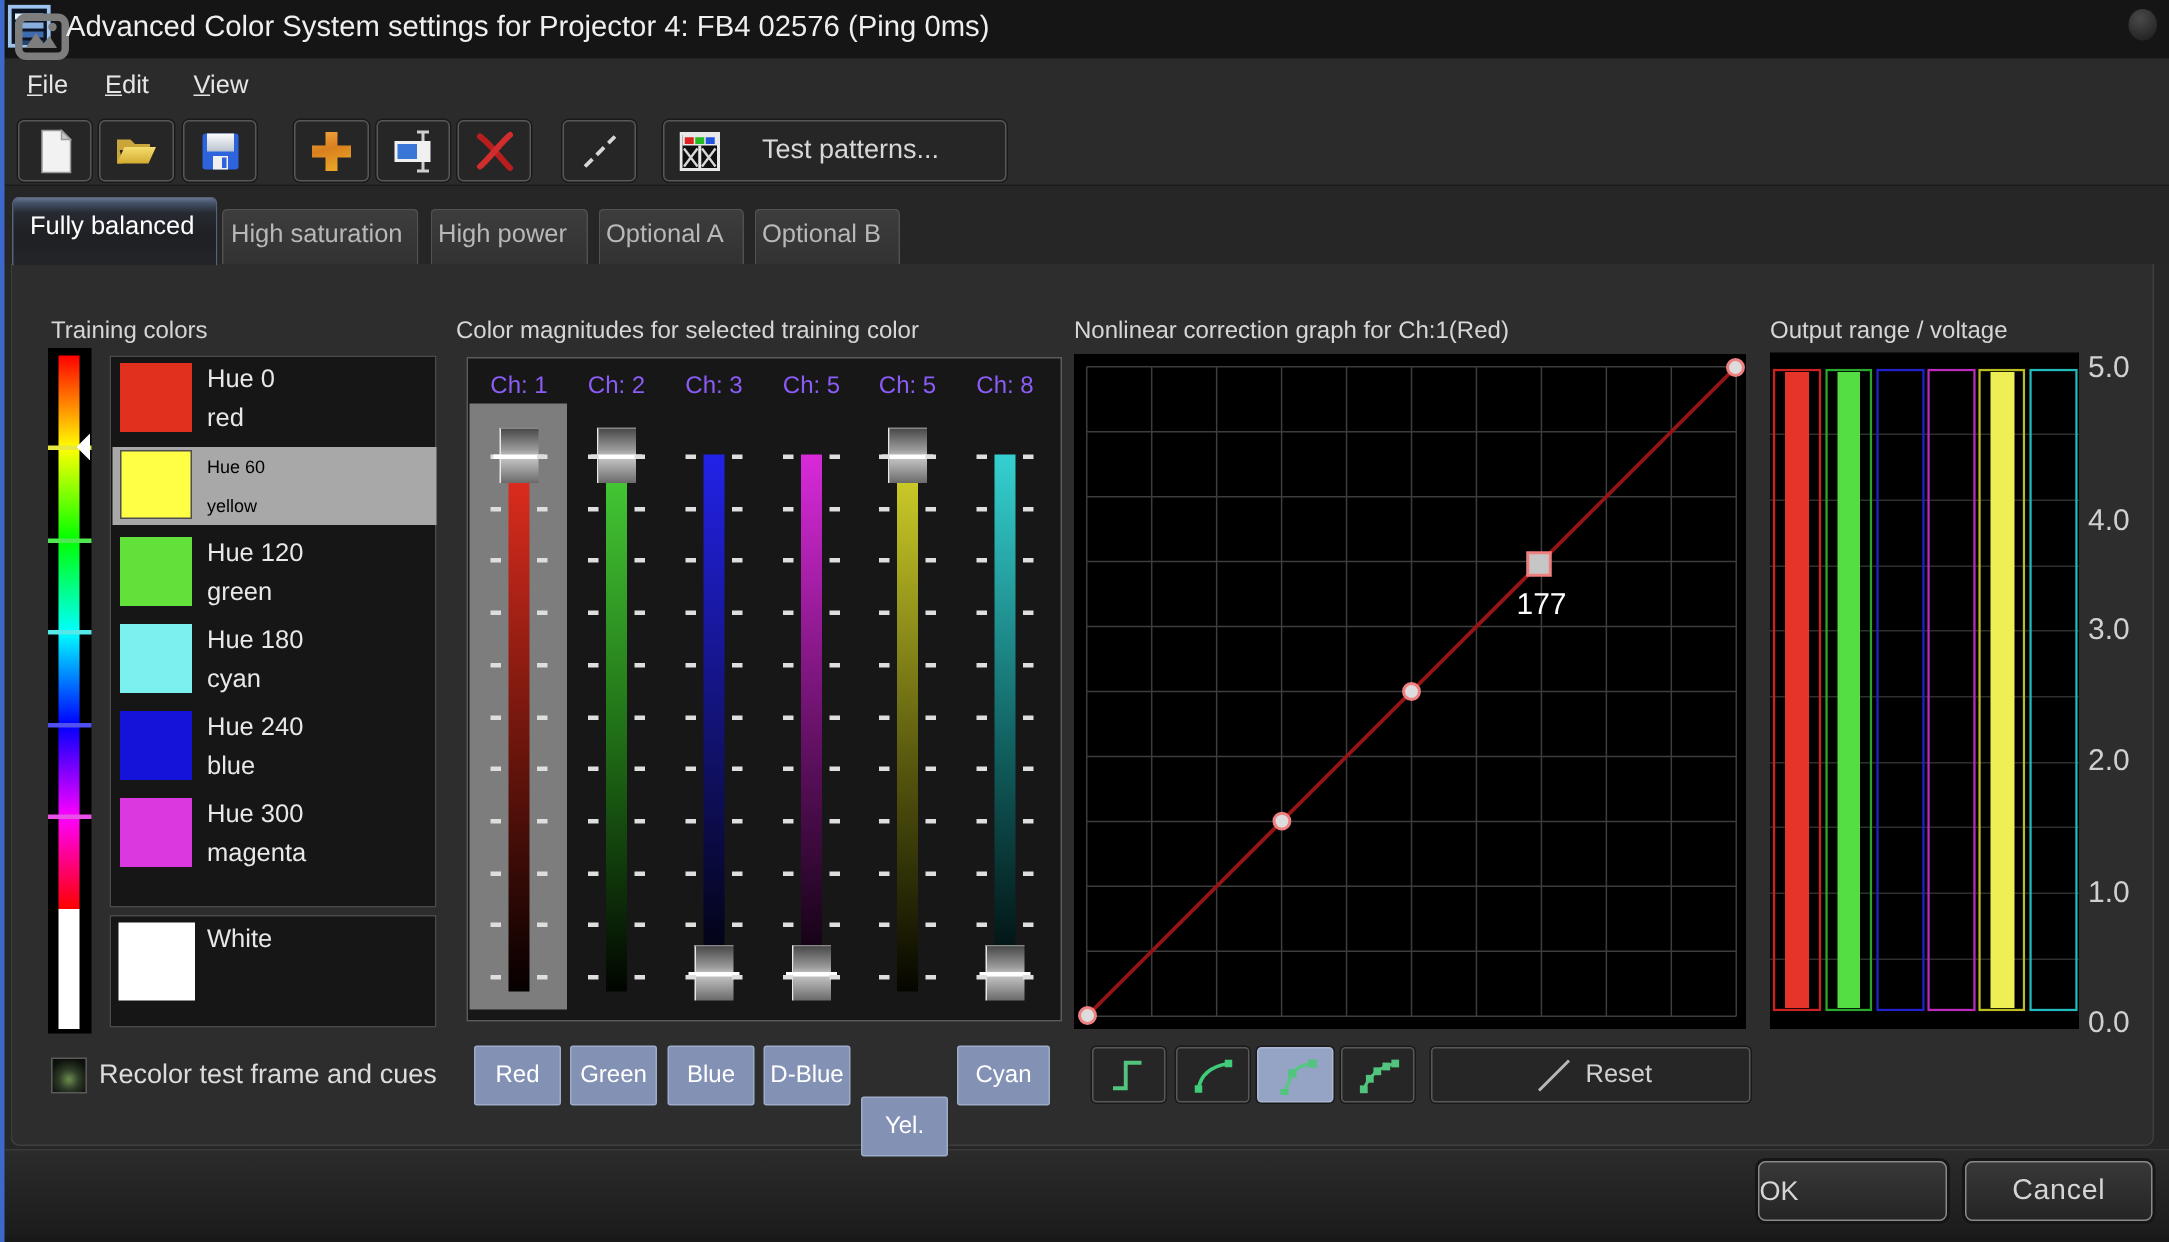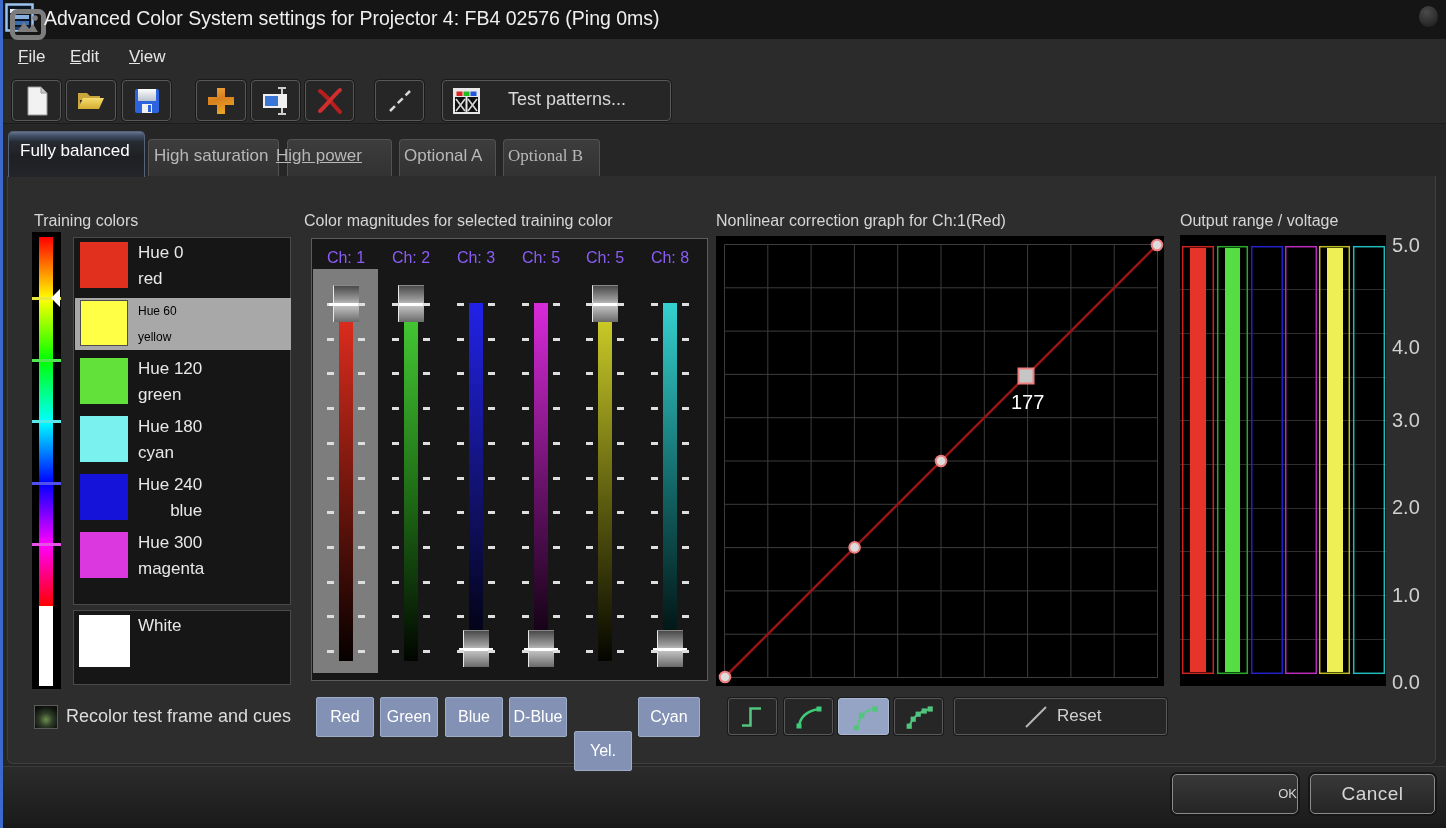--- a/index.html
+++ b/index.html
@@ -117,23 +117,23 @@
   <path d="M3,11 l9,12 M12,11 l-9,12 M15,11 l9,12 M24,11 l-9,12" stroke="#d8d8d8" stroke-width="1.6"></path>
  </svg>
  <div style="position:absolute;left:65px;top:8px;font-size:18px;color:#d8d8d8;">Test patterns...</div>
 </div>
 
 <div class="abs" style="left:148px;top:139px;width:131px;height:37px;background:linear-gradient(#3d3d3d,#323232);border:1px solid #525252;border-bottom:none;border-radius:4px 4px 0 0;"></div>
 <div class="abs" style="left:287px;top:139px;width:105px;height:37px;background:linear-gradient(#3d3d3d,#323232);border:1px solid #525252;border-bottom:none;border-radius:4px 4px 0 0;"></div>
 <div class="abs" style="left:399px;top:139px;width:97px;height:37px;background:linear-gradient(#3d3d3d,#323232);border:1px solid #525252;border-bottom:none;border-radius:4px 4px 0 0;"></div>
 <div class="abs" style="left:503px;top:139px;width:97px;height:37px;background:linear-gradient(#3d3d3d,#323232);border:1px solid #525252;border-bottom:none;border-radius:4px 4px 0 0;"></div>
 <div class="abs" style="left:154px;top:146px;font-size:17px;color:#b8b8b8;">High saturation</div>
-<div class="abs" style="left:276px;top:146px;font-size:17px;color:#b8b8b8;text-decoration:underline;">High power</div>
+<div class="abs" style="left:292px;top:146px;font-size:17px;color:#b8b8b8;">High power</div>
 <div class="abs" style="left:404px;top:146px;font-size:17px;color:#b8b8b8;">Optional A</div>
-<div class="abs" style="left:508px;top:146px;font-size:17px;color:#b8b8b8;font-family:Liberation Serif, serif;">Optional B</div>
+<div class="abs" style="left:508px;top:146px;font-size:17px;color:#b8b8b8;">Optional B</div>
 <div class="abs" style="left:8px;top:131px;width:137px;height:46px;background:linear-gradient(#66748c,#45536b 7%,#262a31 22%,#1f2023 55%,#24252a);border:1px solid #56627a;border-bottom:none;border-radius:5px 5px 0 0;"></div>
 <div class="abs" style="left:20px;top:141px;font-size:17px;color:#fff;">Fully balanced</div>
 
 <div class="lbl" style="left:34px;top:212px;">Training colors</div>
 <div class="lbl" style="left:304px;top:212px;">Color magnitudes for selected training color</div>
 <div class="lbl" style="left:716px;top:212px;">Nonlinear correction graph for Ch:1(Red)</div>
 <div class="lbl" style="left:1180px;top:212px;">Output range / voltage</div>
 
 <div class="abs" style="left:32px;top:232px;width:29px;height:457px;background:#000;">
  <div class="abs" style="left:7px;top:5px;width:14px;height:369px;background:linear-gradient(#ff0000,#ffff00 16.7%,#00ff00 33.3%,#00ffff 50%,#0000ff 66.7%,#ff00ff 83.3%,#ff0000 100%);"></div>
@@ -151,21 +151,21 @@
  <div class="abs" style="left:6px;top:4px;width:48px;height:46px;background:#e1301d;"></div>
  <div class="abs" style="left:6px;top:62px;width:48px;height:46px;background:#ffff45;border:1px solid #4e4e4e;"></div>
  <div class="abs" style="left:6px;top:120px;width:48px;height:46px;background:#61e13a;"></div>
  <div class="abs" style="left:6px;top:178px;width:48px;height:46px;background:#7af0ef;"></div>
  <div class="abs" style="left:6px;top:236px;width:48px;height:46px;background:#1512da;"></div>
  <div class="abs" style="left:6px;top:294px;width:48px;height:46px;background:#dc38e0;"></div>
  <div class="abs" style="left:64px;top:2px;font-size:17px;color:#e8e8e8;line-height:26px;">Hue 0<br>red</div>
  <div class="abs" style="left:64px;top:60px;font-size:12px;color:#000;line-height:26px;">Hue 60<br>yellow</div>
  <div class="abs" style="left:64px;top:118px;font-size:17px;color:#e8e8e8;line-height:26px;">Hue 120<br>green</div>
  <div class="abs" style="left:64px;top:176px;font-size:17px;color:#e8e8e8;line-height:26px;">Hue 180<br>cyan</div>
- <div class="abs" style="left:64px;top:234px;font-size:17px;color:#e8e8e8;line-height:26px;text-align:right;">Hue 240<br>blue</div>
+ <div class="abs" style="left:64px;top:234px;font-size:17px;color:#e8e8e8;line-height:26px;">Hue 240<br>blue</div>
  <div class="abs" style="left:64px;top:292px;font-size:17px;color:#e8e8e8;line-height:26px;">Hue 300<br>magenta</div>
 </div>
 <div class="abs" style="left:73px;top:610px;width:218px;height:75px;background:#161616;border:1px solid #4a4a4a;">
  <div class="abs" style="left:5px;top:4px;width:51px;height:52px;background:#fff;"></div>
  <div class="abs" style="left:64px;top:5px;font-size:17px;color:#e8e8e8;">White</div>
 </div>
 
 <div class="abs" style="left:34px;top:705px;width:24px;height:24px;border:1px solid #5a5a5a;background:radial-gradient(circle at 50% 62%,#6e8e4d 0%,#2e3c28 38%,#0d110c 78%);"></div>
 <div class="abs" style="left:66px;top:706px;font-size:18px;color:#dcdcdc;">Recolor test frame and cues</div>
 
@@ -425,14 +425,14 @@
 <style>
  .vlabel { position:absolute; left:1392px; font-size:20px; color:#d0d0d0; }
 </style>
 <div class="vlabel" style="top:234px;">5.0</div>
 <div class="vlabel" style="top:336px;">4.0</div>
 <div class="vlabel" style="top:409px;">3.0</div>
 <div class="vlabel" style="top:496px;">2.0</div>
 <div class="vlabel" style="top:584px;">1.0</div>
 <div class="vlabel" style="top:671px;">0.0</div>
 
-<div class="abs" style="left:1172px;top:774px;width:126px;height:40px;background:linear-gradient(#383838,#252525);border:1px solid #8a8a8a;border-radius:5px;box-shadow:0 0 0 2px #161616;color:#d5d5d5;font-size:13px;text-align:right;line-height:38px;">OK</div>
+<div class="abs" style="left:1172px;top:774px;width:126px;height:40px;background:linear-gradient(#383838,#252525);border:1px solid #8a8a8a;border-radius:5px;box-shadow:0 0 0 2px #161616;color:#d5d5d5;font-size:18px;text-align:left;line-height:38px;">OK</div>
 <div class="abs" style="left:1310px;top:774px;width:125px;height:40px;background:linear-gradient(#383838,#252525);border:1px solid #8a8a8a;border-radius:5px;box-shadow:0 0 0 2px #161616;color:#d5d5d5;font-size:19px;text-align:center;line-height:38px;letter-spacing:0.5px;">Cancel</div>
 
 </body></html>

